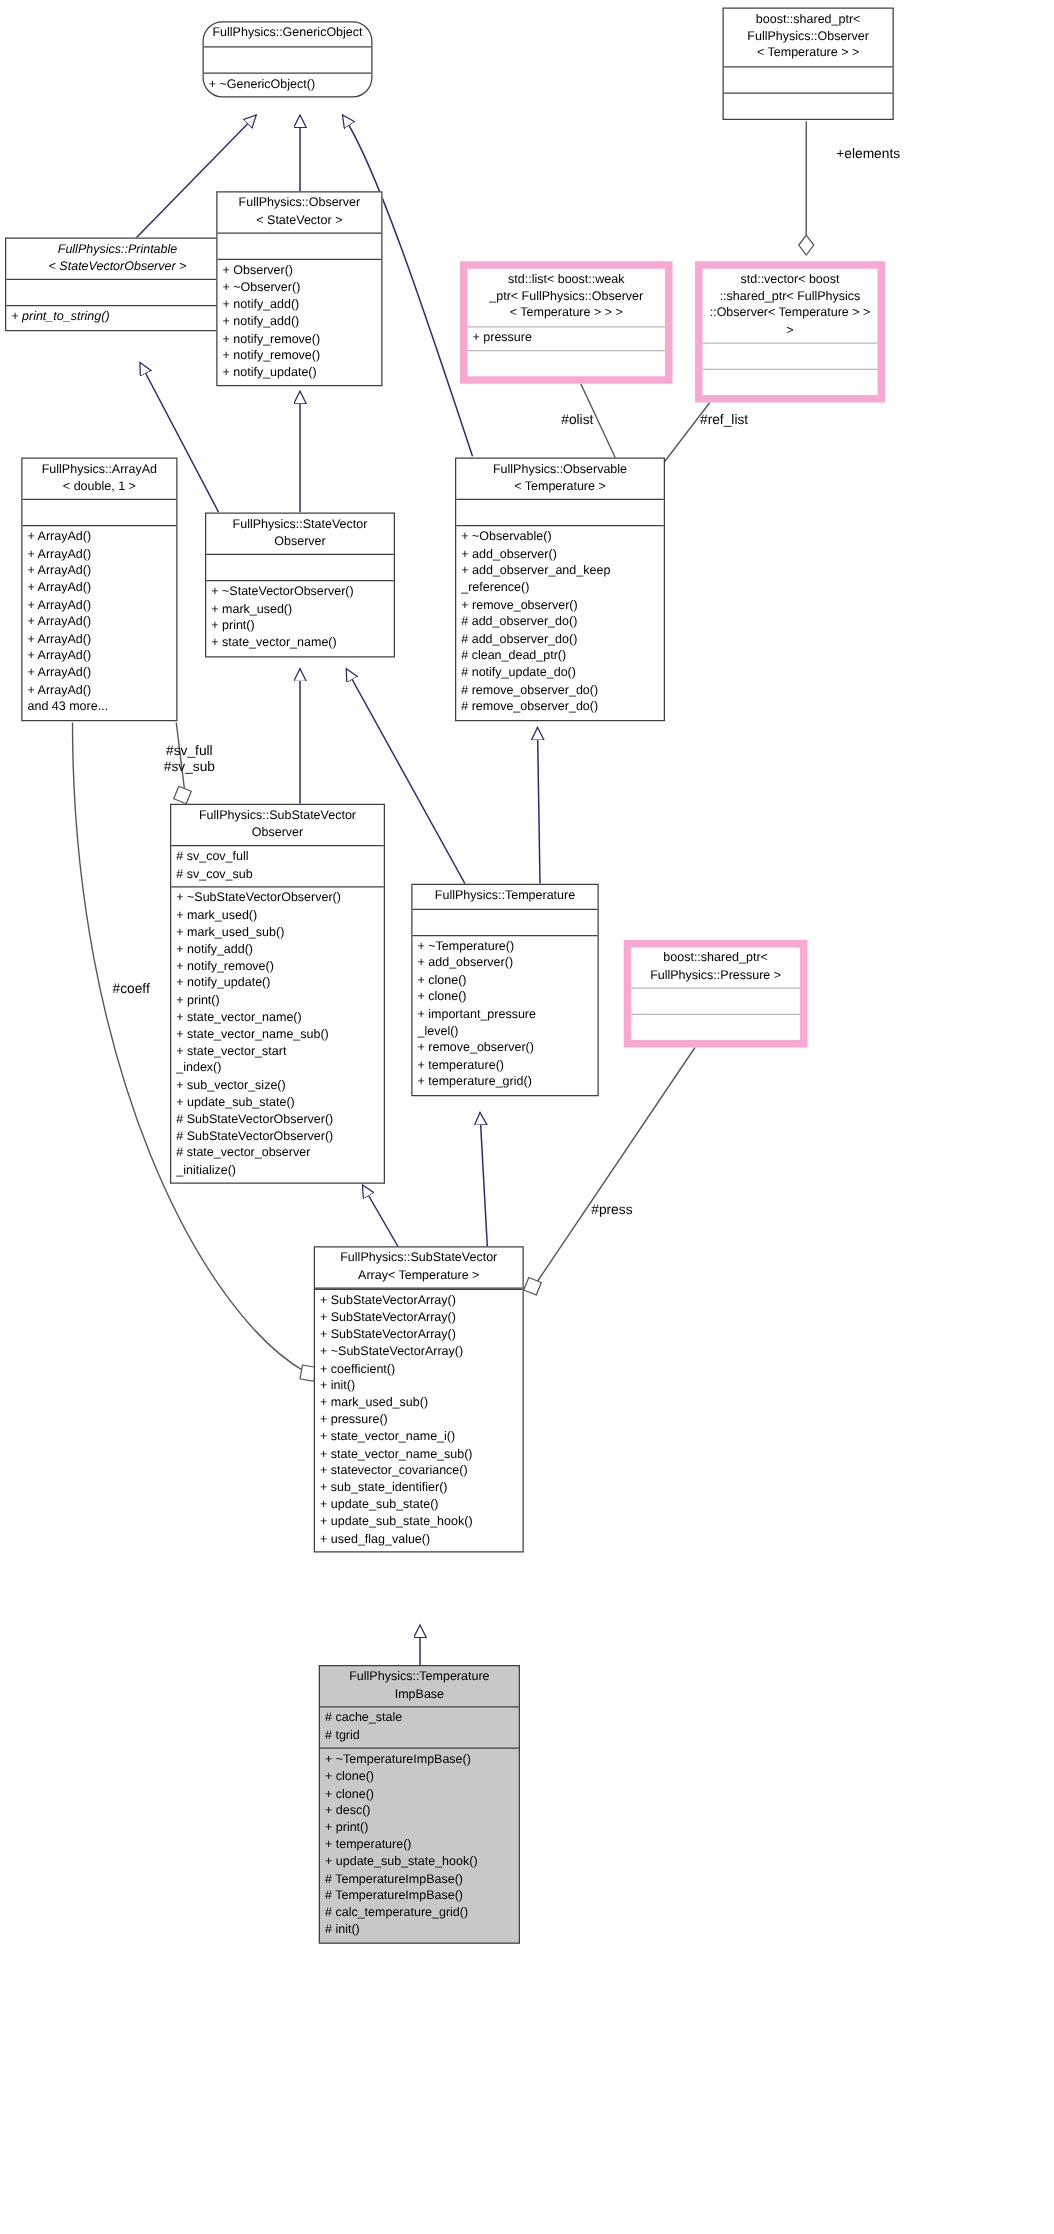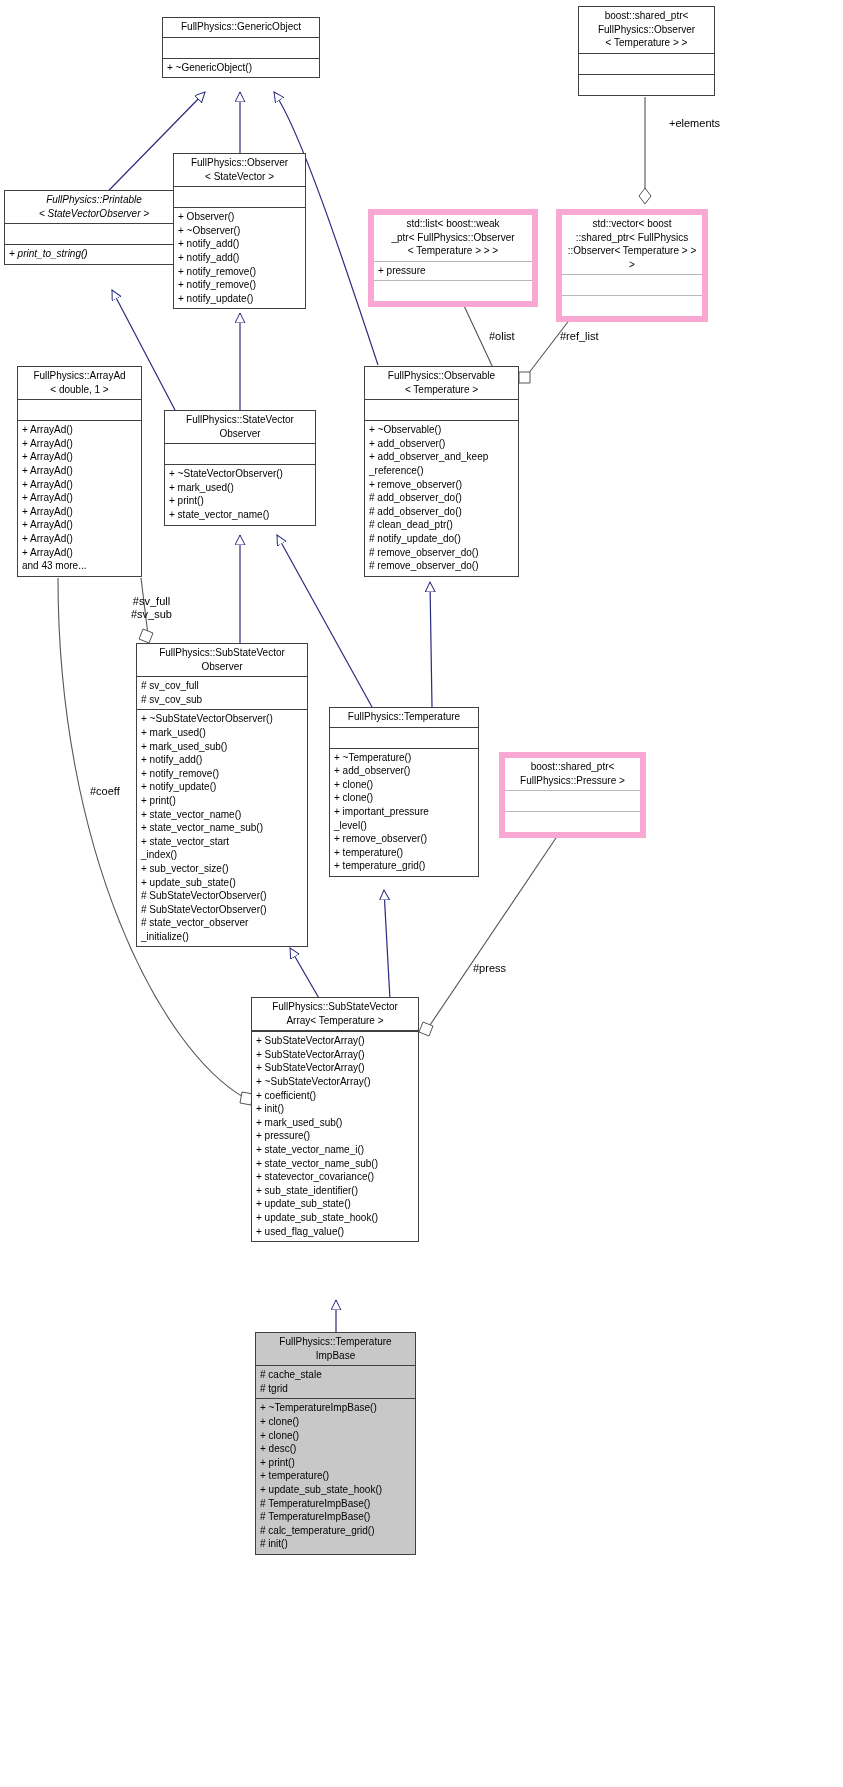--- a/index.html
+++ b/index.html
@@ -122,21 +122,21 @@
     <path d="M320,1000 L290,948" fill="none" stroke="#2a2a80" stroke-width="1.2" marker-end="url(#hollow-tri)"></path>
 
     <path d="M390,1000 L384,890" fill="none" stroke="#2a2a80" stroke-width="1.2" marker-end="url(#hollow-tri)"></path>
 
     <path d="M560,832 L428,1028" fill="none" stroke="#555555" stroke-width="1.1"></path>
     <polygon points="423,1022 433,1026 429,1036 419,1032" fill="#ffffff" stroke="#555555" stroke-width="1"></polygon>
 
     <path d="M336,1332 L336,1300" fill="none" stroke="#2a2a80" stroke-width="1.2" marker-end="url(#hollow-tri)"></path>
   </svg>
 
-  <div class="uml-node" style="left:162px; top:17px; width:158px;">
+  <div class="uml-node" style="left:162px; top:17px; width:136px;border-radius:16px;">
     <div class="title">FullPhysics::GenericObject</div>
     <div class="sep"></div>
     <div class="attrs empty-cell"></div>
     <div class="sep"></div>
     <div class="ops">
       <div class="row">+ ~GenericObject()</div>
     </div>
   </div>
 
   <div class="uml-node" style="left:578px; top:6px; width:137px;">
@@ -227,21 +227,21 @@
     <div class="attrs empty-cell"></div>
     <div class="sep"></div>
     <div class="ops">
       <div class="row">+ ~StateVectorObserver()</div>
       <div class="row">+ mark_used()</div>
       <div class="row">+ print()</div>
       <div class="row">+ state_vector_name()</div>
     </div>
   </div>
 
-  <div class="uml-node" style="left:364px; top:366px; width:155px;">
+  <div class="uml-node" style="left:364px; top:366px; width:168px;">
     <div class="title">FullPhysics::Observable
 &lt; Temperature &gt;</div>
     <div class="sep"></div>
     <div class="attrs empty-cell"></div>
     <div class="sep"></div>
     <div class="ops">
       <div class="row">+ ~Observable()</div>
       <div class="row">+ add_observer()</div>
       <div class="row">+ add_observer_and_keep
 _reference()</div>
@@ -354,20 +354,20 @@
       <div class="row">+ temperature()</div>
       <div class="row">+ update_sub_state_hook()</div>
       <div class="row"># TemperatureImpBase()</div>
       <div class="row"># TemperatureImpBase()</div>
       <div class="row"># calc_temperature_grid()</div>
       <div class="row"># init()</div>
     </div>
   </div>
 
   <div class="edge-label" style="left:650px; top:117px;margin-left:19px;">+elements</div>
-  <div class="edge-label" style="left:449px; top:330px;margin-left:40px;">#olist</div>
+  <div class="edge-label" style="left:449px; top:330px;">#olist</div>
   <div class="edge-label" style="left:560px; top:330px;">#ref_list</div>
   <div class="edge-label" style="left:131px; top:595px; text-align:center;">#sv_full
 #sv_sub</div>
   <div class="edge-label" style="left:90px; top:785px;">#coeff</div>
   <div class="edge-label" style="left:473px; top:962px;">#press</div>
 
 </div>
 
 </body></html>

